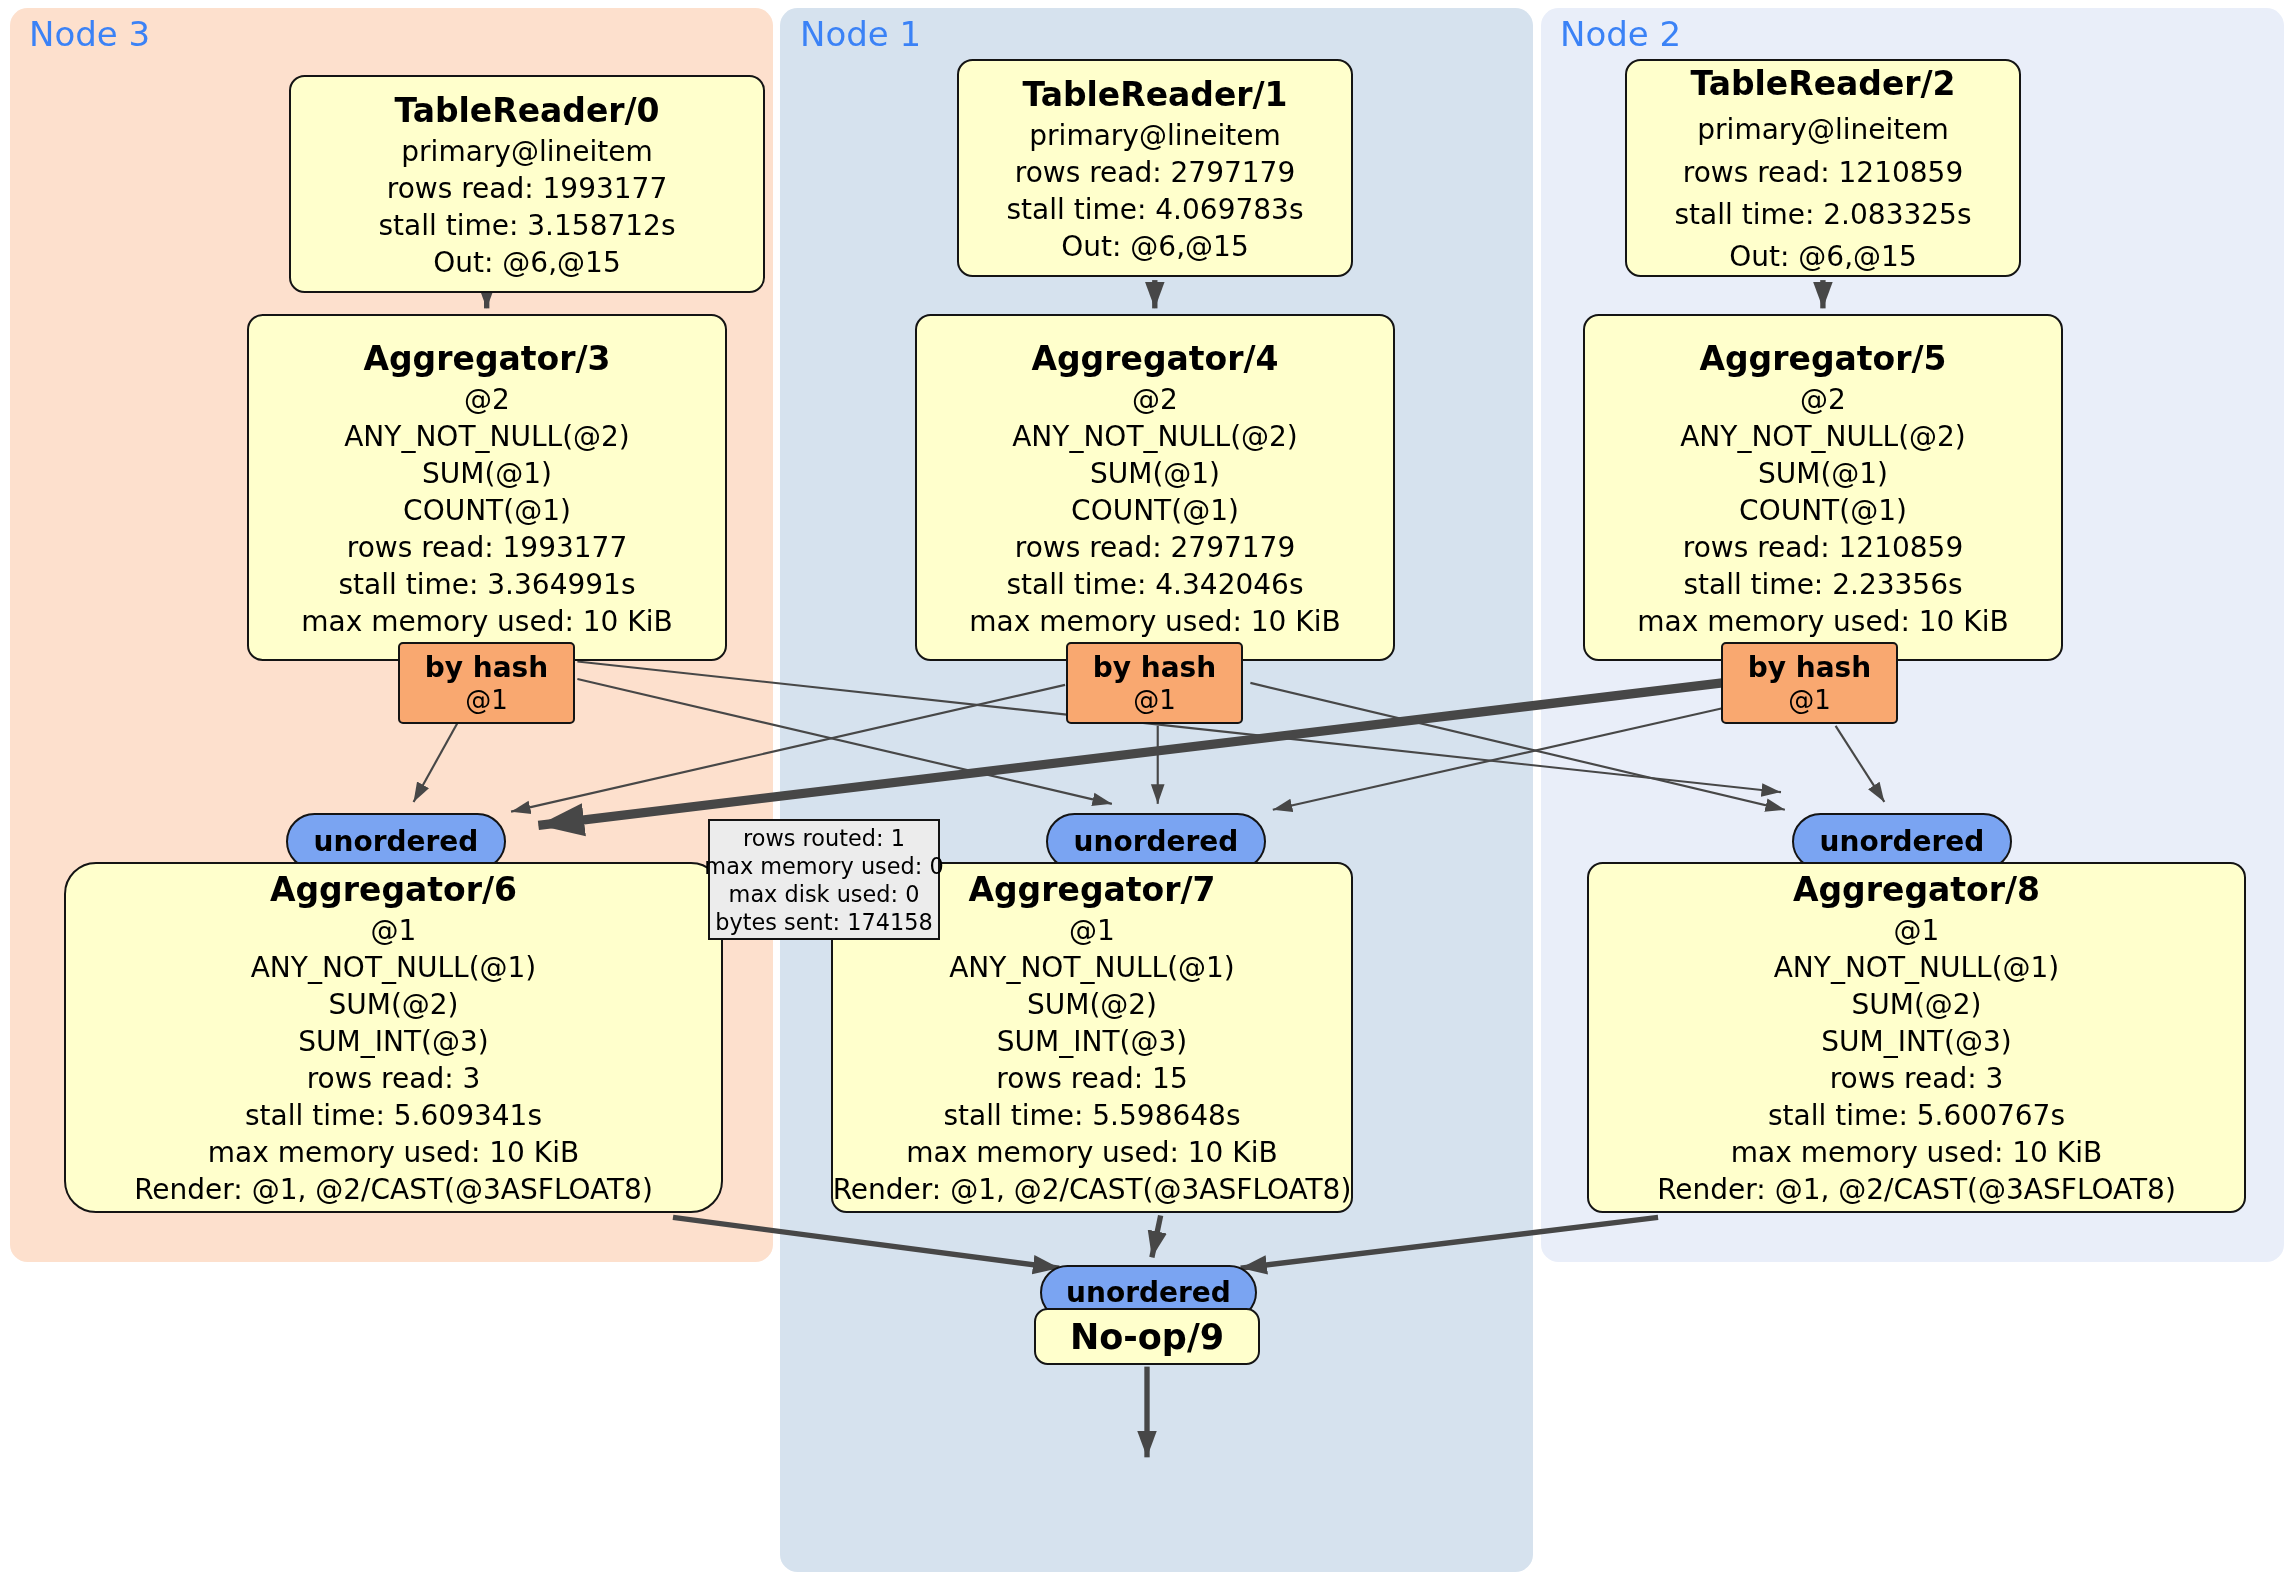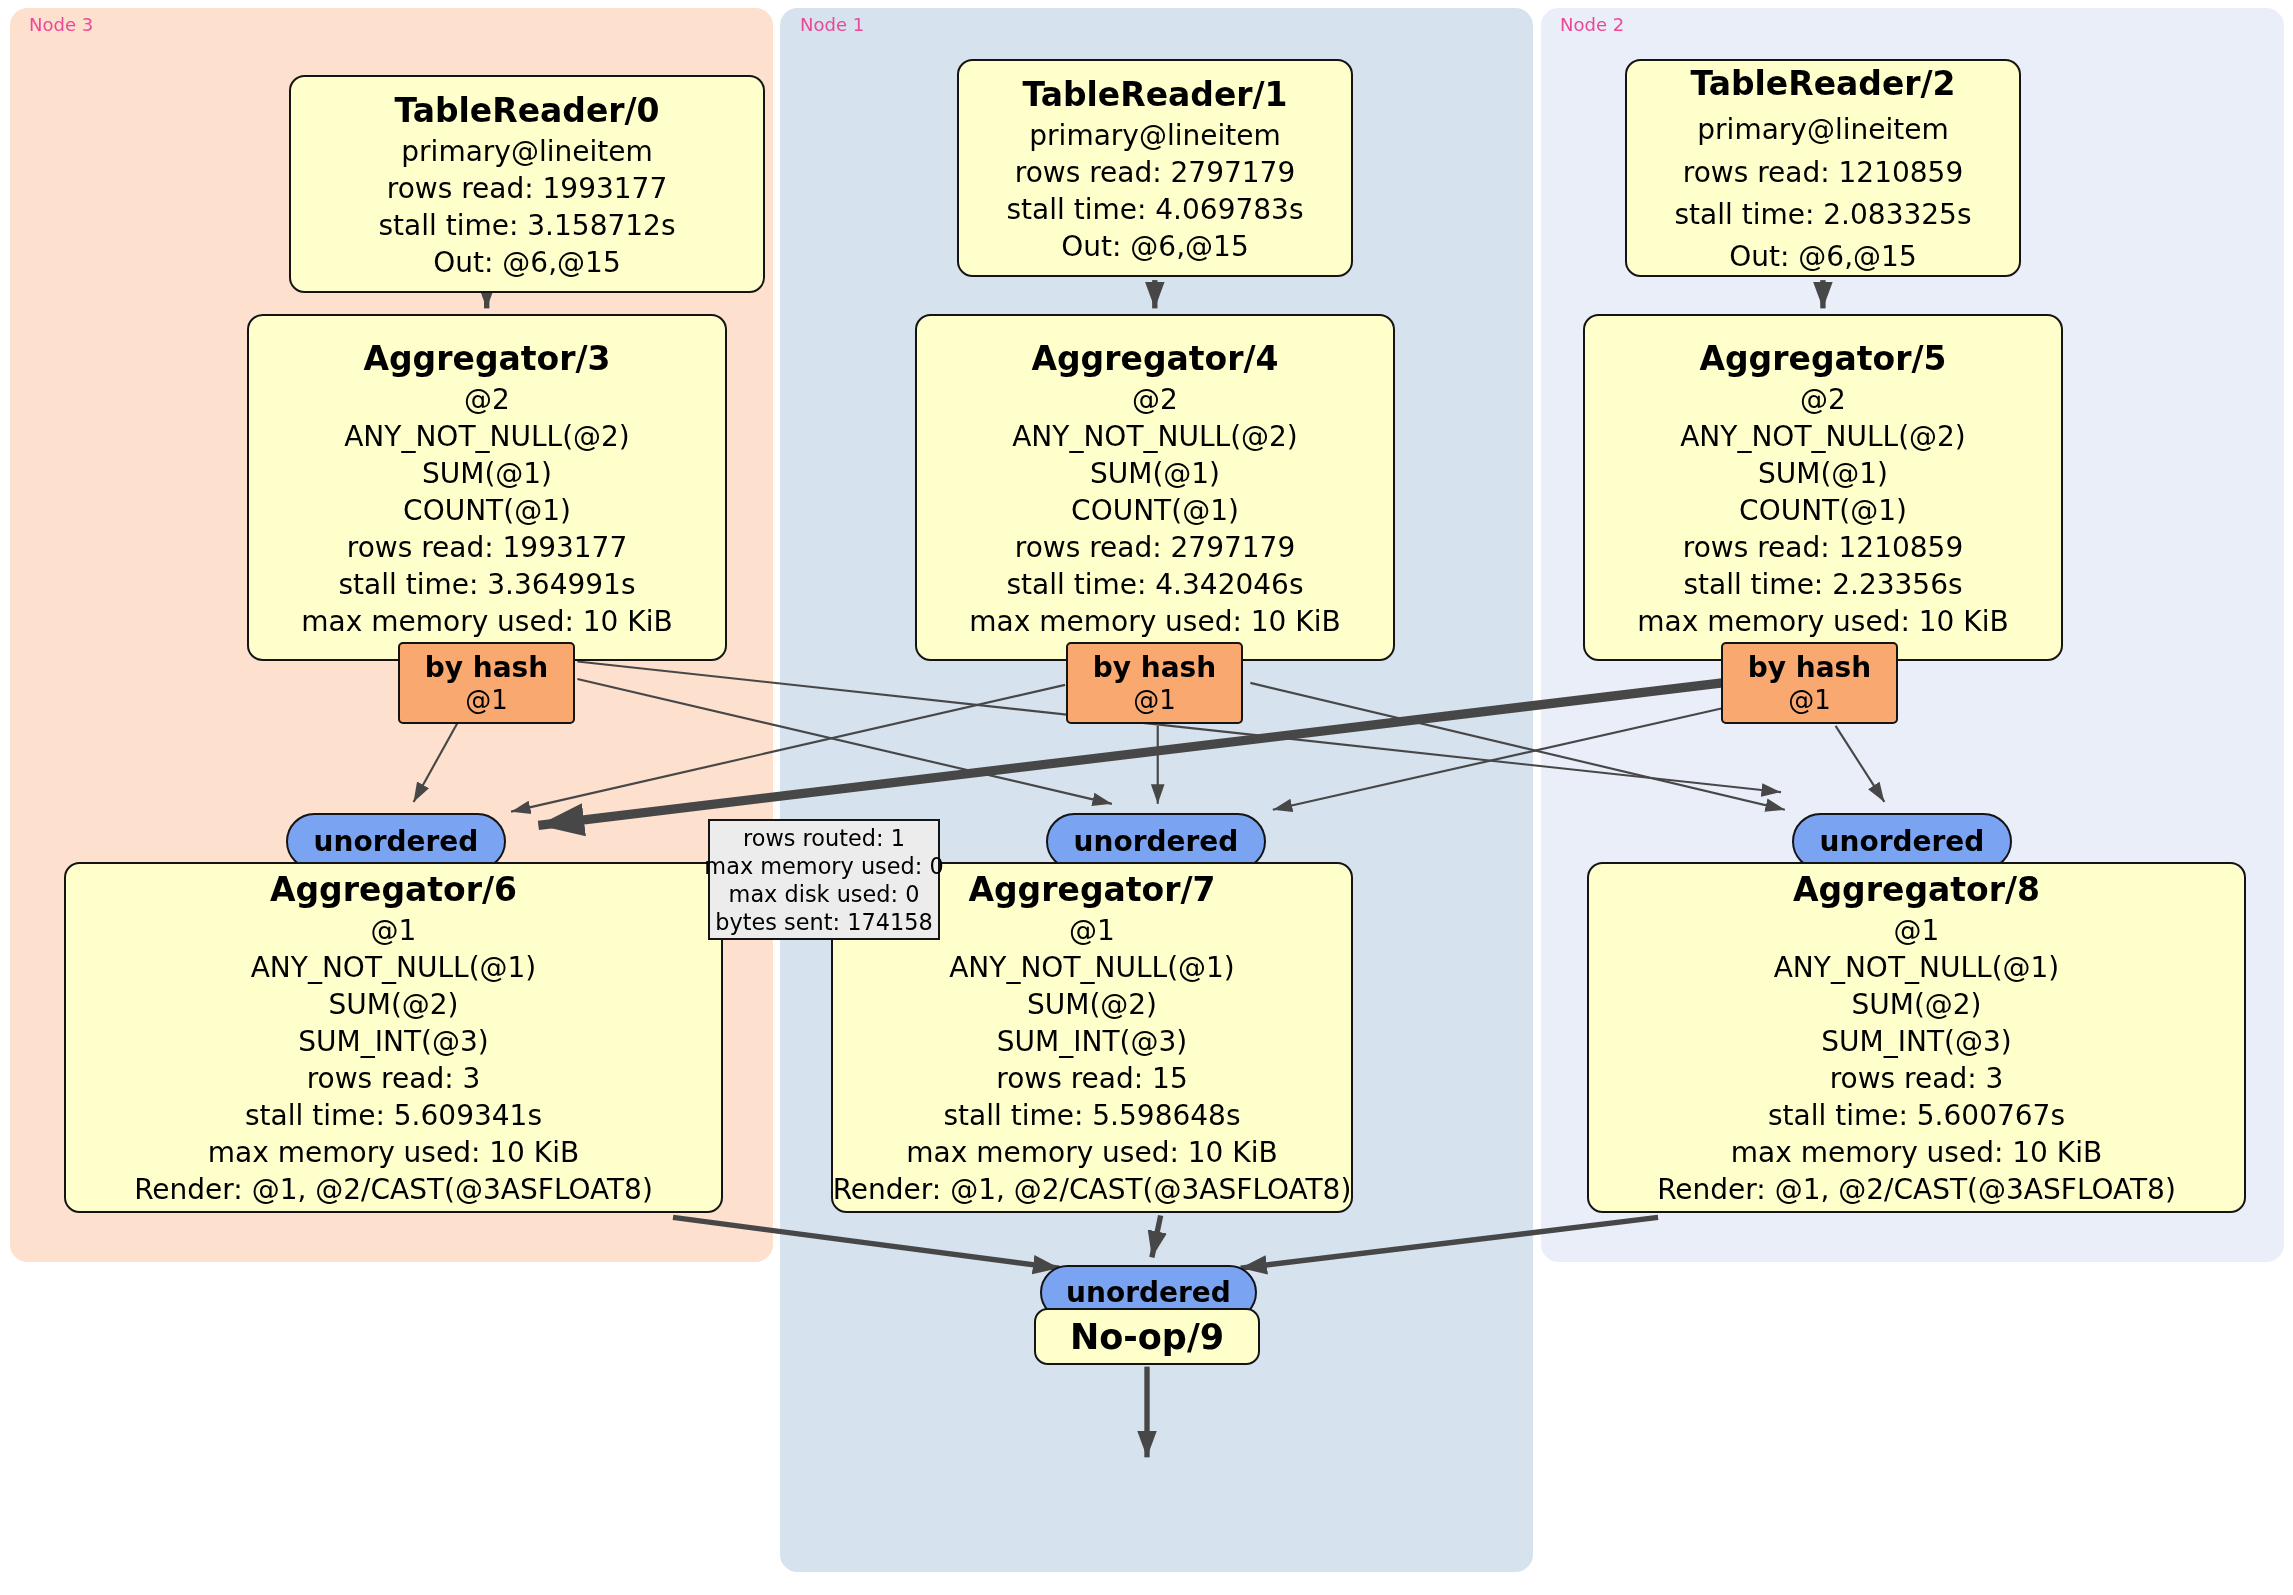--- a/index.html
+++ b/index.html
@@ -1,19 +1,19 @@
 <!DOCTYPE html>
 <html style="--node3-bg: #fde0cd; --node1-bg: #d6e2ee; --node2-bg: #e9eef9; --box-fill: #ffffcc; --router-fill: #f9a870; --sync-fill: #7aa4f2; --tooltip-fill: #ececec; --edge: #474747;"><head>
 <meta charset="utf-8">
 <style>
   html,body{margin:0;padding:0;background:#fff;}
   .canvas{position:relative;width:2294px;height:1596px;background:#fff;overflow:hidden;
           font-family:"DejaVu Sans","Liberation Sans",sans-serif;color:#000;}
   .nodebg{position:absolute;border-radius:17.6px;}
-  .nodelabel{position:absolute;font-size:18px;color:#ec4899;}
+  .nodelabel{position:absolute;font-size:34px;color:#3b82f6;}
   .box{position:absolute;background:var(--box-fill,#ffffcc);border:2.9px solid #141414;border-radius:15.6px;
        display:flex;flex-direction:column;align-items:center;justify-content:center;text-align:center;
        box-sizing:border-box;}
   .t{font-weight:bold;font-size:33px;line-height:45px;white-space:nowrap;}
   .l{font-size:28px;line-height:37px;white-space:nowrap;}
   .router{position:absolute;background:var(--router-fill,#f9a870);border:2.9px solid #141414;border-radius:5px;
           display:flex;flex-direction:column;align-items:center;justify-content:center;text-align:center;box-sizing:border-box;}
   .router .rt{font-weight:bold;font-size:28px;line-height:35px;}
   .router .rd{font-size:26px;line-height:31px;}
   .sync{position:absolute;background:var(--sync-fill,#7aa4f2);border:2.9px solid #141414;border-radius:31px;
@@ -96,21 +96,21 @@
 
   <div class="router" style="left:398px;top:642px;width:177px;height:82px;">
     <div class="rt">by hash</div>
     <div class="rd">@1</div>
   </div>
 
   <div class="sync" style="left:286px;top:813px;width:220px;height:57px;">
     <span>unordered</span>
   </div>
 
-  <div class="box" style="left:64px;top:862px;width:659px;height:351px;">
+  <div class="box" style="left:64px;top:862px;width:659px;height:351px;border-radius:32px;">
     <div class="t">Aggregator/6</div>
     <div class="l">@1</div>
     <div class="l">ANY_NOT_NULL(@1)</div>
     <div class="l">SUM(@2)</div>
     <div class="l">SUM_INT(@3)</div>
     <div class="l">rows read: 3</div>
     <div class="l">stall time: 5.609341s</div>
     <div class="l">max memory used: 10 KiB</div>
     <div class="l">Render: @1, @2/CAST(@3ASFLOAT8)</div>
   </div>

